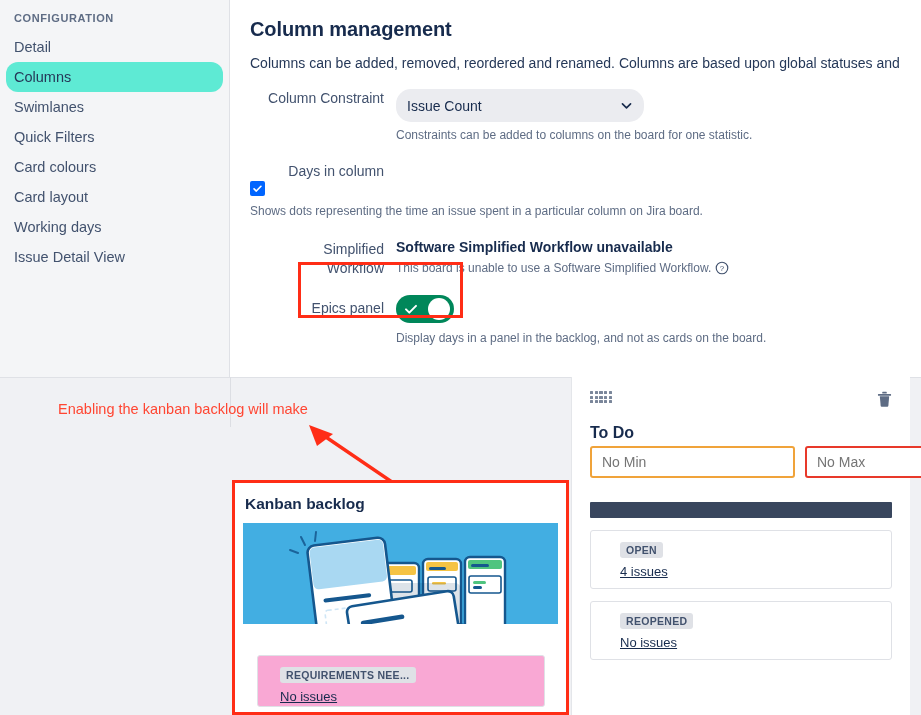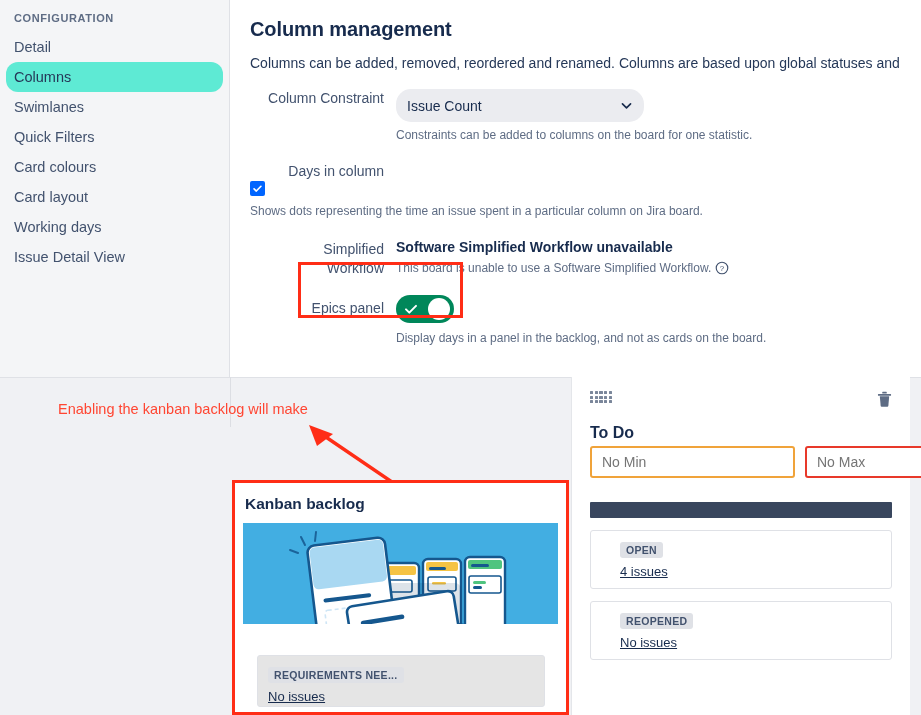--- a/index.html
+++ b/index.html
@@ -132,22 +132,22 @@
     font-size: 15.5px; font-weight: bold; color: #172b4d;
     padding: 12px 0 10px 10px;
   }
   #kanban-illu {
     position: relative; margin: 0 8px; height: 101px;
     background: #42aee2; overflow: hidden;
   }
   #kanban-issue-card {
     position: absolute; left: 22px; top: 172px;
     width: 288px; height: 52px;
-    background: #e5e5e5; border: 1px solid #dfe1e6; border-radius: 3px;
-    padding: 9px 10px;
+    background: #f9a8d4; border: 1px solid #dfe1e6; border-radius: 3px;
+    padding: 9px 22px;
   }
   .badge {
     display: inline-block; background: #dfe1e6; color: #42526e;
     font-size: 10.5px; font-weight: bold; letter-spacing: 0.3px;
     padding: 2px 6px; border-radius: 3px;
   }
   .badge-sub { font-size: 13px; color: #172b4d; margin-top: 6px; text-decoration: underline; }
 
   
   #todo-panel {

